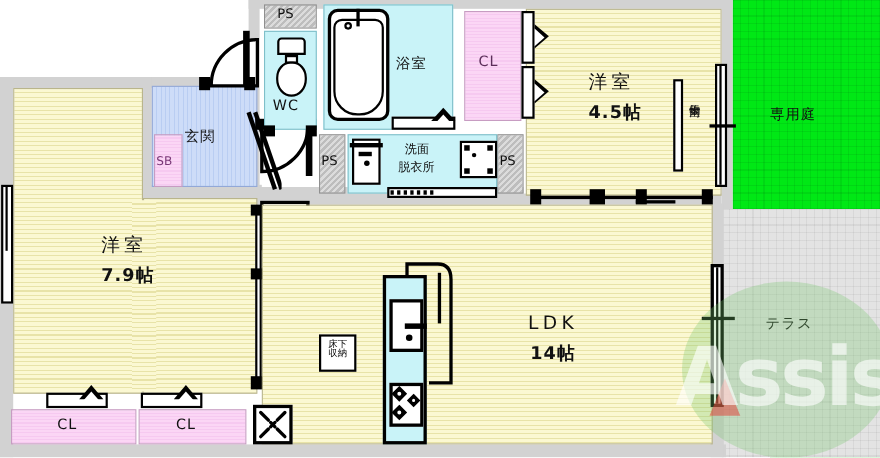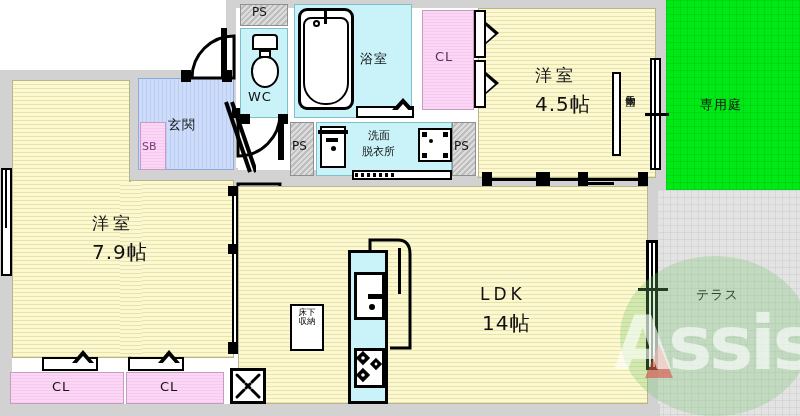--- a/index.html
+++ b/index.html
@@ -63,21 +63,21 @@
   
   .blk{background:#000;}
 
   
   .lbl{
     position:absolute;color:#111;white-space:nowrap;
     font-family:"DejaVu Sans","Liberation Sans",sans-serif;
     line-height:1.15;
   }
   .lbl-room{font-size:17px;letter-spacing:4px;}
-  .lbl-size{font-size:20px;letter-spacing:1px;}
+  .lbl-size{font-size:16px;letter-spacing:1px;font-weight:bold;}
   .lbl-md{font-size:13px;letter-spacing:1px;}
   .lbl-sm{font-size:11px;}
   .lbl-xs{font-size:9px;line-height:1.05;}
   .lbl-ps{font-size:12px;letter-spacing:0px;}
 
   .vtext{
     writing-mode:vertical-rl;text-orientation:upright;
     font-size:10px;letter-spacing:0px;line-height:1;
   }
 
@@ -299,21 +299,21 @@
     <g stroke="#000" stroke-width="1.6" fill="none">
       <polygon points="9,4 15,10 9,16 3,10" fill="#000"></polygon>
       <circle cx="9" cy="10" r="2.6" fill="#fff"></circle>
       <polygon points="22,11 27,16 22,21 17,16" fill="#000"></polygon>
       <circle cx="22" cy="16" r="2.2" fill="#fff"></circle>
       <polygon points="9,21 15,27 9,33 3,27" fill="#000"></polygon>
       <circle cx="9" cy="27" r="2.6" fill="#fff"></circle>
     </g>
   </svg>
 
-  <div class="abs boxlabel" style="left:290px;top:304px;width:34px;height:47px;">
+  <div class="abs boxlabel" style="left:290px;top:304px;width:34px;height:34px;">
     <div>床下</div>
     <div>収納</div>
   </div>
 
   <div class="abs fix" style="left:230px;top:368px;width:36px;height:36px;border-width:3px;"></div>
   <svg class="abs" style="left:232px;top:370px;width:32px;height:32px;" viewBox="0 0 32 32">
     <g stroke="#000" stroke-width="3" stroke-linecap="round">
       <line x1="5" y1="5" x2="12" y2="12"></line>
       <line x1="27" y1="5" x2="20" y2="12"></line>
       <line x1="5" y1="27" x2="12" y2="20"></line>

